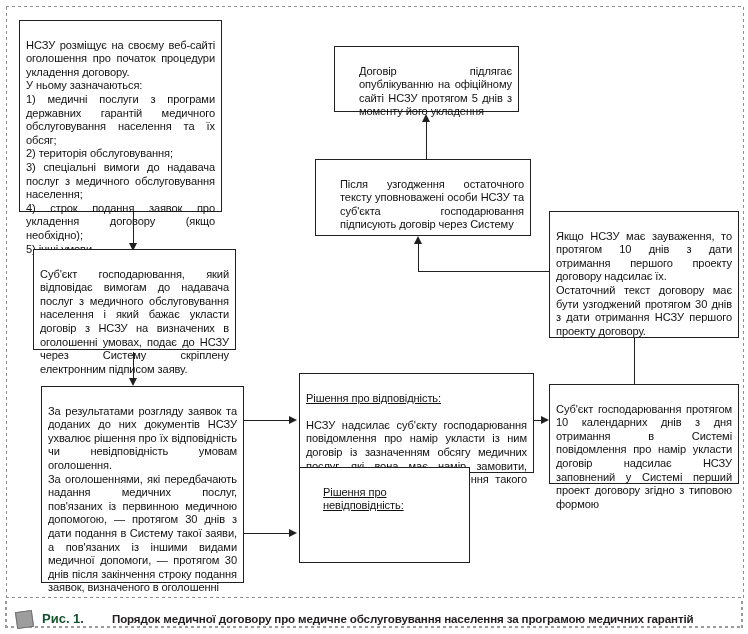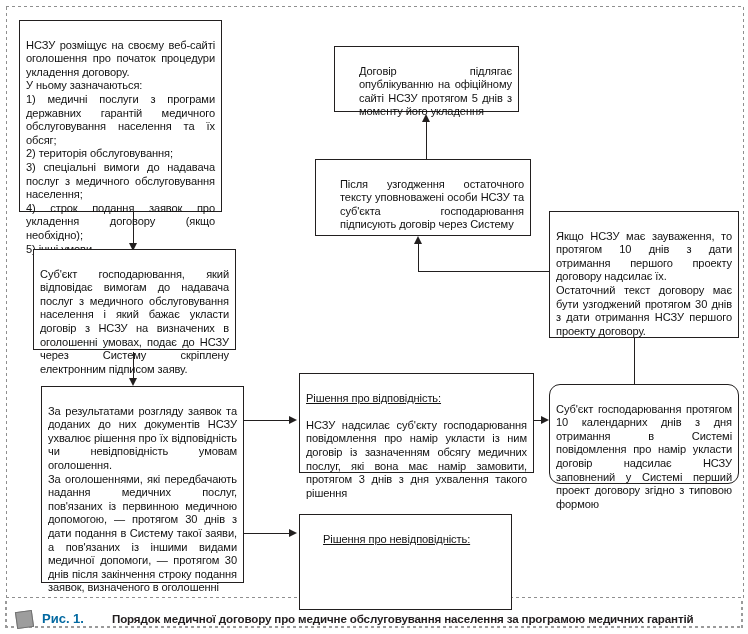--- a/index.html
+++ b/index.html
@@ -113,21 +113,21 @@
     left:2px;top:2px;
     width:15px;height:15px;
     background:#9d9d9d;
     border:1px solid #6f6f6f;
     transform:rotate(-8deg);
     display:block;
   }
   .cap-num{
     font-size:13px;
     font-weight:bold;
-    color:#0369a1;
+    color:#14532d;
     margin-right:28px;
     white-space:nowrap;
   }
   .cap-text{
     font-size:11.6px;
     font-weight:bold;
     color:#231f20;
     white-space:nowrap;
     letter-spacing:-0.15px;
   }
@@ -171,28 +171,28 @@
   <div class="arrow-r" style="left:289px; top:416px;"></div>
 
   <div class="line-h" style="left:236px; top:533px; width:56px;"></div>
   <div class="arrow-r" style="left:289px; top:529px;"></div>
 
   <div class="box" style="left:299px; top:373px; width:235px; height:100px;">
     <span class="box-title">Рішення про відповідність:</span>
     <span class="box-body">НСЗУ надсилає суб'єкту господарювання повідомлення про намір укласти із ним договір із зазначенням обсягу медичних послуг, які вона має намір замовити, протягом 3 днів з дня ухвалення такого рішення</span>
   </div>
 
-  <div class="box" style="left:299px; top:514px; width:213px; height:96px;padding-left:23px;">
+  <div class="box" style="left:299px; top:467px; width:171px; height:96px;padding-left:23px;">
     <span class="box-title">Рішення про невідповідність:</span>
   </div>
 
   <div class="line-h" style="left:512px; top:420px; width:32px;"></div>
   <div class="arrow-r" style="left:541px; top:416px;"></div>
 
-  <div class="box" style="left:549px; top:384px; width:190px; height:100px;border-radius:11px;">
+  <div class="box" style="left:549px; top:384px; width:190px; height:100px;">
     <span class="box-body">Суб'єкт господарювання протягом 10 календарних днів з дня отримання в Системі повідомлення про намір укласти договір надсилає НСЗУ заповнений у Системі перший проект договору згідно з типовою формою</span>
   </div>
 
   <div class="line-v" style="left:634px; top:338px; height:46px;"></div>
   <div class="arrow-u" style="left:630px; top:330px;"></div>
 
   <div class="box" style="left:549px; top:203px; width:190px; height:127px;margin-top:8px;">
     <span class="box-body">Якщо НСЗУ має зауваження, то протягом 10 днів з дати отримання першого проекту договору надсилає їх.
 Остаточний текст договору має бути узгоджений протягом 30 днів з дати отримання НСЗУ першого проекту договору.</span>
   </div>

